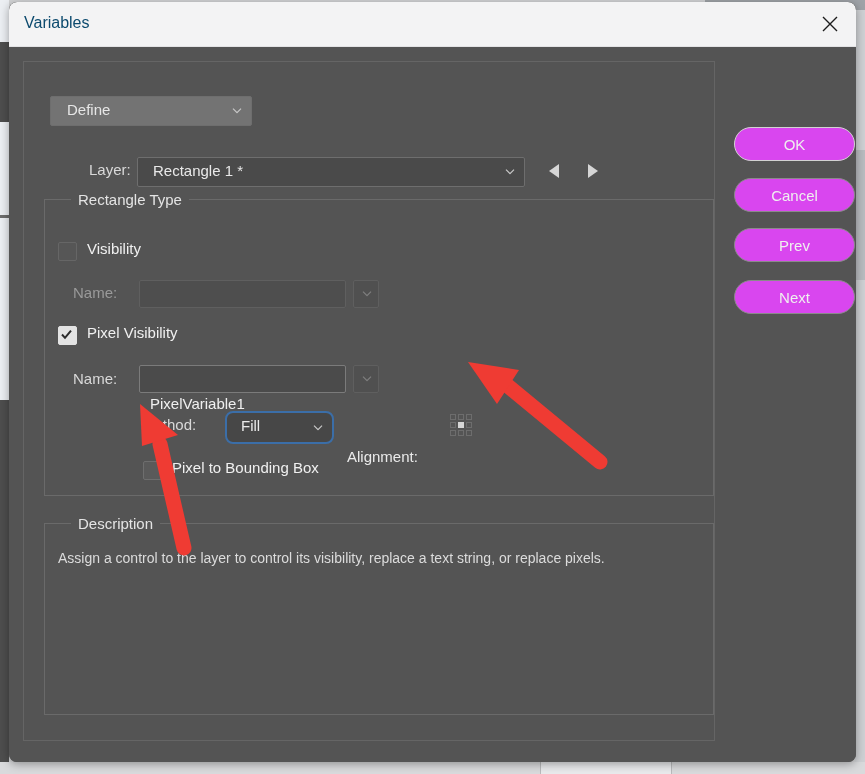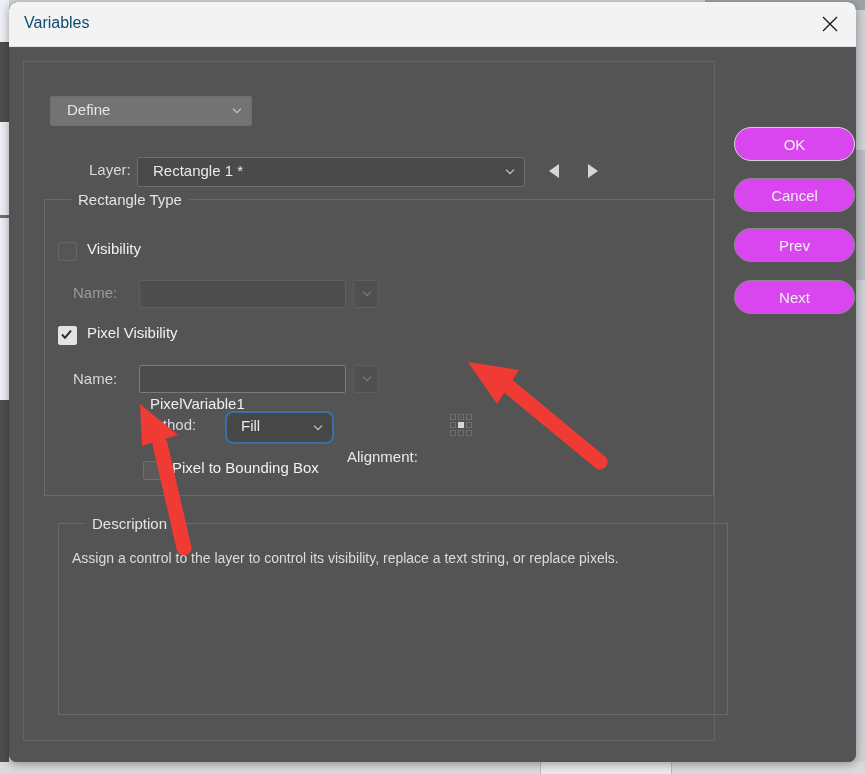--- a/index.html
+++ b/index.html
@@ -179,21 +179,21 @@
   }
   .group-title {
     position: absolute;
     top: -9px; left: 26px;
     padding: 0 7px;
     background: #545454;
     font-size: 15px;
     color: #e4e4e4;
   }
   #vartype-group { left: 35px; top: 152px; width: 668px; height: 295px; }
-  #desc-group    { left: 35px; top: 476px; width: 668px; height: 190px; margin-left: 14px; }
+  #desc-group    { left: 35px; top: 476px; width: 668px; height: 190px; }
 
   
   .cbox {
     position: absolute;
     width: 17px; height: 17px;
     border-radius: 2px;
     cursor: pointer;
   }
   .cbox.off {
     background: #5a5a5a;

